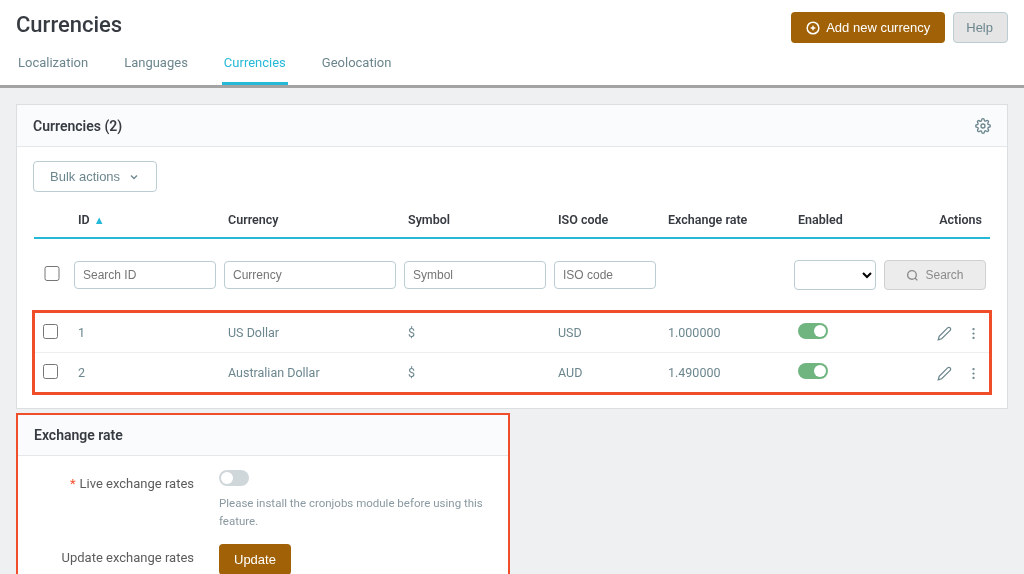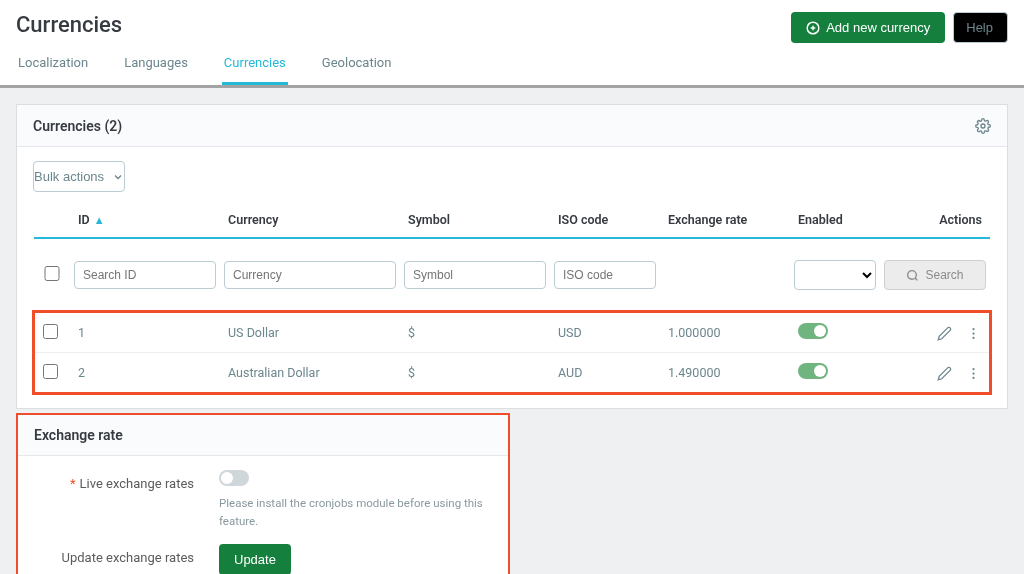--- a/index.html
+++ b/index.html
@@ -1,30 +1,30 @@
 <!DOCTYPE html>
 <html><head>
 <meta charset="utf-8">
 <style>
   * { box-sizing: border-box; margin: 0; padding: 0; }
   body { font-family: -apple-system, BlinkMacSystemFont, 'Segoe UI', Roboto, Arial, sans-serif; background: #eef0f2; color: #363a41; font-size: 13px; width: 1024px; }
   .page-header { background: #fff; padding: 12px 16px 0; display: flex; justify-content: space-between; align-items: flex-start; }
   .page-title { font-size: 22px; font-weight: 500; color: #363a41; padding-bottom: 6px; }
   .header-actions { display: flex; gap: 8px; }
   .btn { display: inline-flex; align-items: center; gap: 6px; padding: 7px 14px; border-radius: 4px; font-size: 13px; cursor: pointer; border: 1px solid transparent; }
-  .btn-primary { background: #15803d; color: #fff; }
-  .btn-help { background: #000000; color: #6c868e; border: 1px solid #bbcdd2; padding-left: 12px; }
+  .btn-primary { background: #a16207; color: #fff; }
+  .btn-help { background: #e5e5e5; color: #6c868e; border: 1px solid #bbcdd2; padding-left: 12px; }
   .tabs { background: #fff; padding: 0 16px; border-bottom: 3px solid #a3a3a3; display: flex; gap: 32px; }
   .tab { padding: 12px 2px; color: #6c868e; font-size: 13px; cursor: pointer; border-bottom: 3px solid transparent; }
   .tab.active { color: #25b9d7; border-bottom-color: #25b9d7; }
   .content { padding: 16px; }
   .card { background: #fff; border: 1px solid #dcdfe2; margin-bottom: 4px; }
   .card-header { padding: 12px 16px; background: #fafbfc; border-bottom: 1px solid #e5e7ea; display: flex; justify-content: space-between; align-items: center; font-weight: 600; font-size: 14px; }
   .card-body { padding: 14px 16px; }
-  .bulk-btn { display: inline-flex; align-items: center; gap: 8px; padding: 7px 0; border: 1px solid #bbcdd2; border-radius: 4px; color: #6c868e; background: #fff; font-size: 13px; cursor: pointer; }
+  .bulk-btn { display: inline-flex; align-items: center; gap: 8px; padding: 7px 16px; border: 1px solid #bbcdd2; border-radius: 4px; color: #6c868e; background: #fff; font-size: 13px; cursor: pointer; }
   table { width: 100%; border-collapse: collapse; margin-top: 10px; }
   th, td { text-align: left; padding: 10px 8px; font-size: 12.5px; color: #6c868e; }
   th { font-weight: 600; color: #363a41; border-bottom: 2px solid #25b9d7; }
   .filter-row td { padding: 21px 4px; }
   .filter-row input, .filter-row select { width: 100%; padding: 6px 8px; border: 1px solid #bbcdd2; border-radius: 4px; font-size: 12px; background: #fff; }
   .search-btn { background: #ececec; color: #8b8b8b; border: 1px solid #d0d0d0; border-radius: 4px; padding: 7px 14px; font-size: 12px; display: inline-flex; align-items: center; gap: 6px; width: 100%; justify-content: center; cursor: pointer; }
   .data-row { border-top: 1px solid #eee; }
   .chk { width: 15px; height: 15px; }
   .toggle { width: 30px; height: 16px; background: #70b580; border-radius: 9px; position: relative; display: inline-block; }
   .toggle::after { content: ''; width: 12px; height: 12px; background: #fff; border-radius: 50%; position: absolute; top: 2px; right: 2px; }

